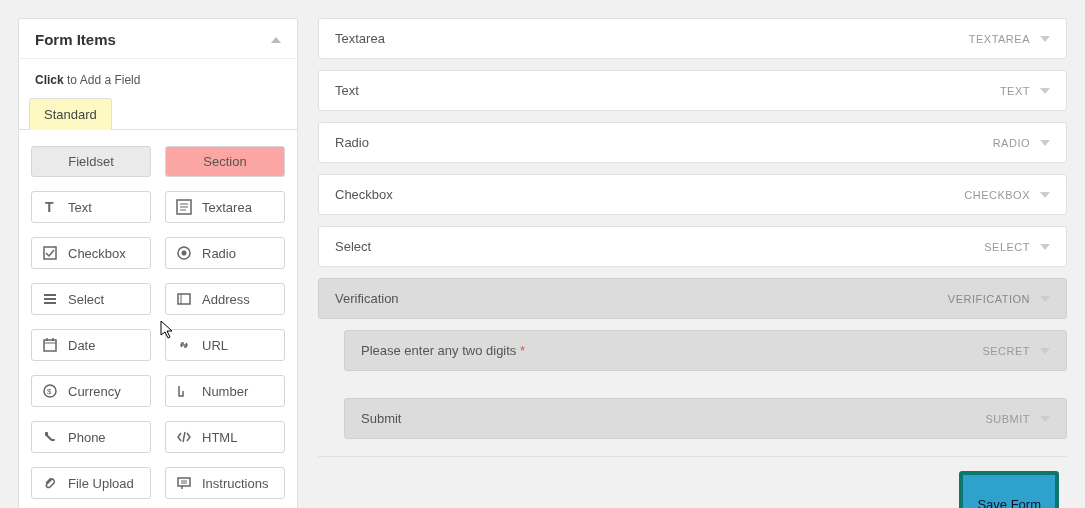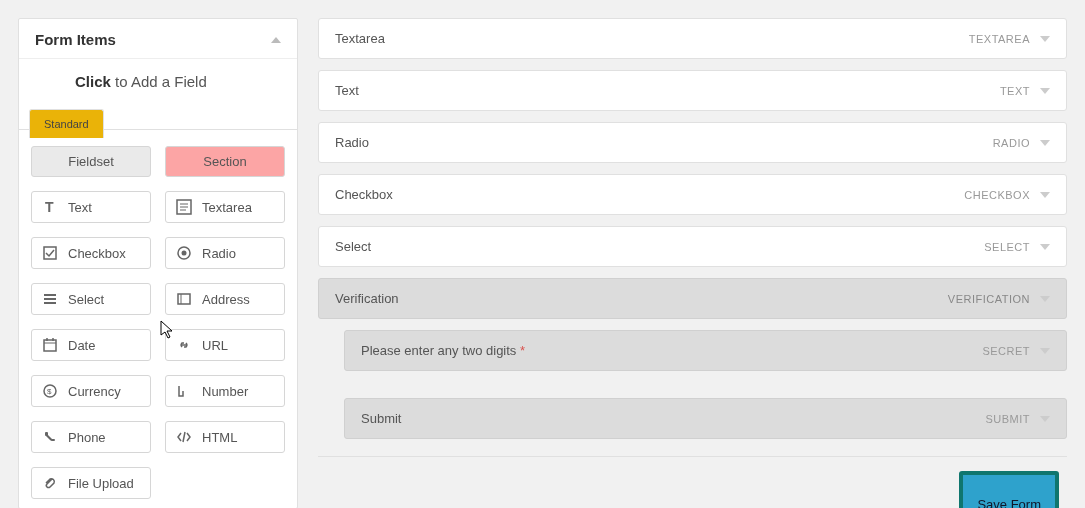--- a/index.html
+++ b/index.html
@@ -29,33 +29,33 @@
       border-bottom: 1px solid #eee;
     }
     .panel-title { font-size: 15px; font-weight: 600; color: #333; }
     .collapse-arrow { 
       width: 0; height: 0; 
       border-left: 5px solid transparent;
       border-right: 5px solid transparent;
       border-bottom: 6px solid #bbb;
       cursor: pointer;
     }
-    .click-hint { padding: 14px 16px 10px; font-size: 15px; color: #555; margin-left: 40px; }
+    .click-hint { padding: 14px 16px 10px; font-size: 12px; color: #555; }
     .click-bold { font-weight: 700; color: #333; }
     .tab-row { padding: 0 10px; border-bottom: 1px solid #e0e0e0; }
     .tab {
       display: inline-block;
       padding: 8px 14px;
       border: 1px solid #e0e0e0;
       border-bottom: none;
       border-radius: 3px 3px 0 0;
-      background: #eab308;
-      font-size: 11px;
+      background: #fef9c3;
+      font-size: 13px;
       position: relative;
-      top: 9px;
+      top: 1px;
       cursor: pointer;
     }
     .field-grid {
       padding: 16px 12px 4px;
       display: grid;
       grid-template-columns: 1fr 1fr;
       gap: 14px;
     }
     .field-btn {
       display: flex;
@@ -268,20 +268,31 @@
         </div>
 
       <div class="field-btn">
           <span class="ic">
             <svg width="16" height="16">
               <path d="M10 4 L5 9 A2 2 0 0 0 8 12 L12 8 A3 3 0 0 0 8 4 L4 8" fill="none" stroke="#666" stroke-width="1.5"></path>
             </svg>
           </span>
           <span>File Upload</span>
         </div>
+      <div class="field-btn">
+          <span class="ic">
+            <svg width="16" height="16">
+              <rect x="2" y="3" width="12" height="8" fill="none" stroke="#666" stroke-width="1.5"></rect>
+              <line x1="5" y1="6" x2="11" y2="6" stroke="#666"></line>
+              <line x1="5" y1="8" x2="11" y2="8" stroke="#666"></line>
+              <line x1="6" y1="11" x2="6" y2="14" stroke="#666" stroke-width="1.5"></line>
+            </svg>
+          </span>
+          <span>Instructions</span>
+        </div>
     </div>
   </div>
 
   <div class="main">
     <div class="row">
       <span class="row-label">Textarea</span>
       <span class="row-type">
           <span>TEXTAREA</span>
           <span class="tri"></span>
         </span>

